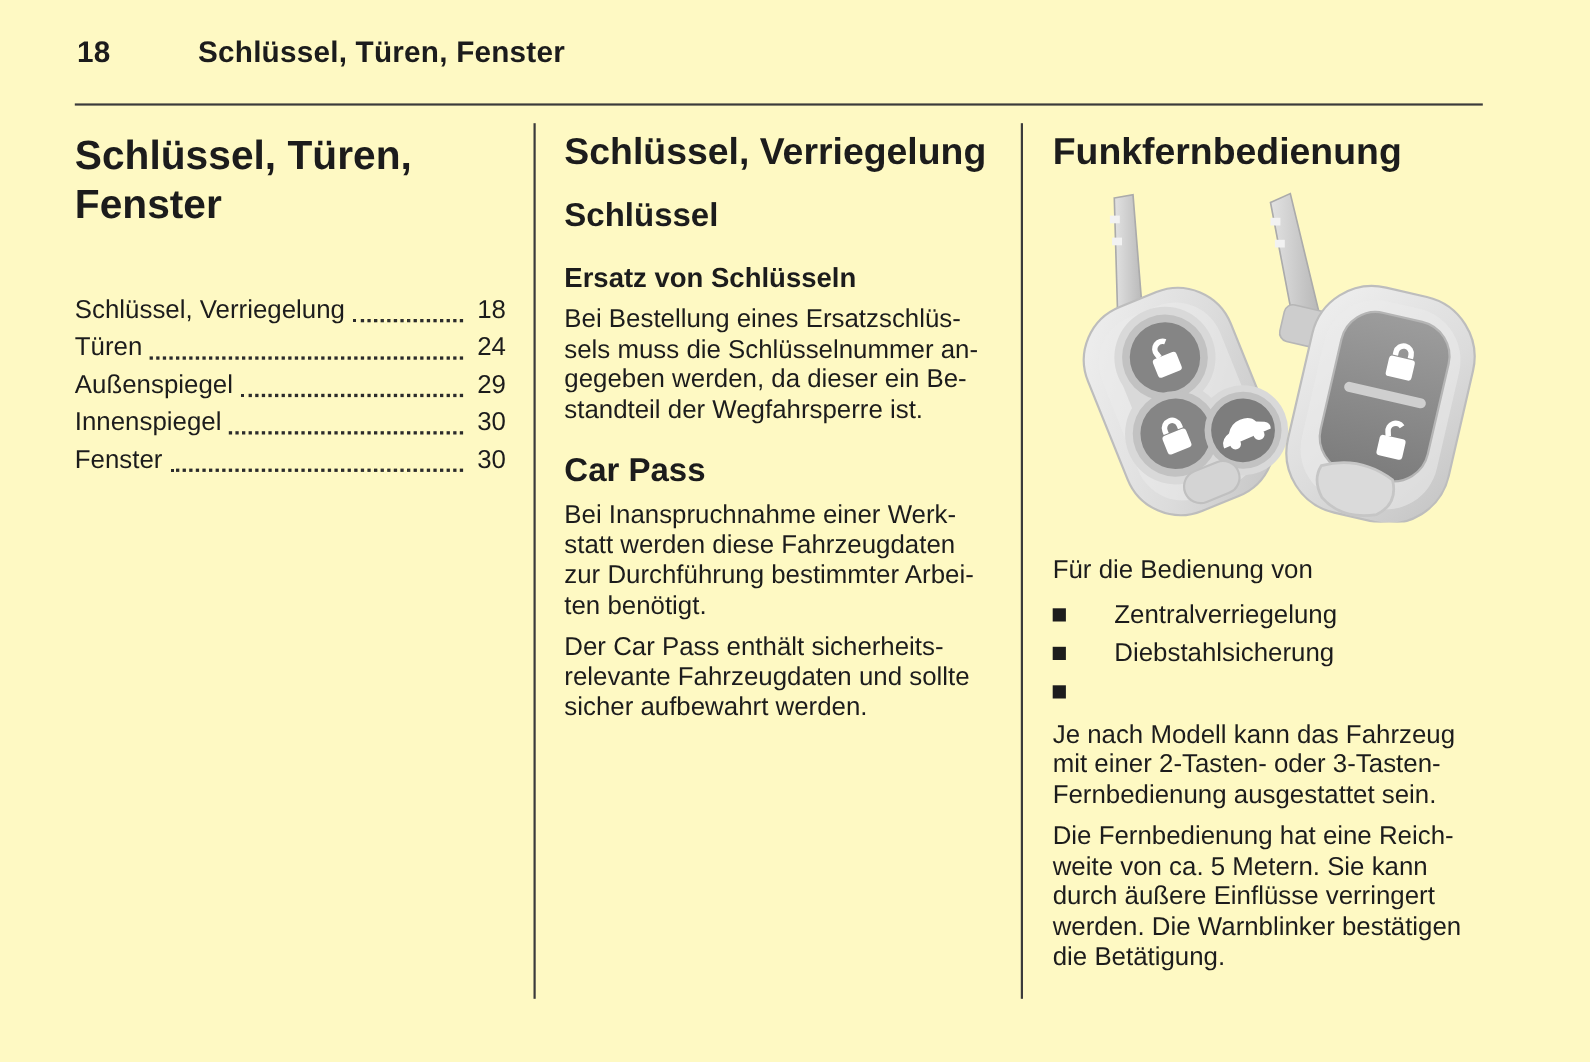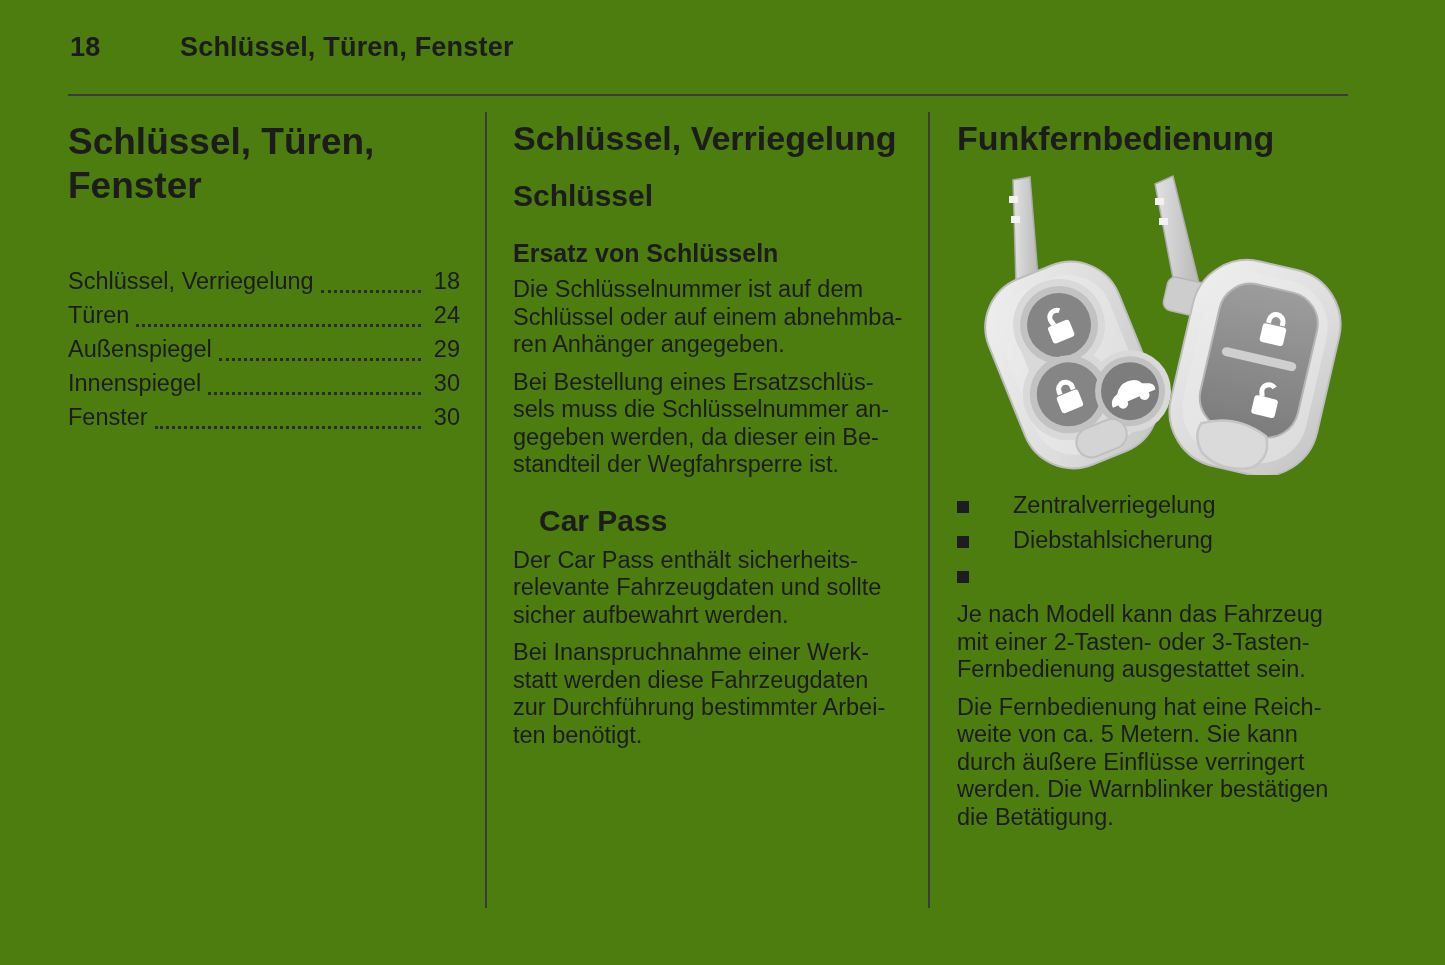--- a/index.html
+++ b/index.html
@@ -1,21 +1,21 @@
 <!DOCTYPE html>
 <html><head>
 <meta charset="utf-8">
 <style>
   html,body{margin:0;padding:0;background:#ffffff;}
   body{
     width:1445px;height:965px;position:relative;overflow:hidden;
     font-family:"Liberation Sans","DejaVu Sans",sans-serif;
     color:#1c1c1c;-webkit-font-smoothing:antialiased;
   }
-  .page{position:absolute;inset:0;background:#4d7c0f;}
+  .page{position:absolute;inset:0;background:#fef9c3;}
 
   
   .running-header{position:absolute;top:32px;left:70px;font-size:27px;font-weight:bold;letter-spacing:.2px;}
   .pagenum{display:inline-block;min-width:110px;}
   .rule{position:absolute;left:68px;top:94px;width:1280px;height:2px;background:#3b3b3b;}
 
   
   .divider{position:absolute;top:112px;height:796px;width:2px;background:#3b3b3b;}
   .divider-1{left:485px;}
   .divider-2{left:928px;}
@@ -97,35 +97,32 @@
         <span class="toc-dots"></span>
         <span class="toc-num">30</span>
       </div>
     </nav>
   </section>
 
   <section class="col col-mid">
     <h2 class="section-h1">Schlüssel, Verriegelung</h2>
     <h3 class="sub-h">Schlüssel</h3>
     <h4 class="minor-h">Ersatz von Schlüsseln</h4>
-    <p class="body-p multiline">Die Schlüsselnummer ist auf dem
-Schlüssel oder auf einem abnehmba-
-ren Anhänger angegeben.</p>
     <p class="body-p multiline">Bei Bestellung eines Ersatzschlüs-
 sels muss die Schlüsselnummer an-
 gegeben werden, da dieser ein Be-
 standteil der Wegfahrsperre ist.</p>
-    <h3 class="sub-h" style="margin-top:24px;margin-left:26px;">Car Pass</h3>
-    <p class="body-p multiline">Der Car Pass enthält sicherheits-
-relevante Fahrzeugdaten und sollte
-sicher aufbewahrt werden.</p>
+    <h3 class="sub-h" style="margin-top:24px;">Car Pass</h3>
     <p class="body-p multiline">Bei Inanspruchnahme einer Werk-
 statt werden diese Fahrzeugdaten
 zur Durchführung bestimmter Arbei-
 ten benötigt.</p>
+    <p class="body-p multiline">Der Car Pass enthält sicherheits-
+relevante Fahrzeugdaten und sollte
+sicher aufbewahrt werden.</p>
   </section>
 
   <section class="col col-right">
     <h2 class="section-h1">Funkfernbedienung</h2>
 
     <svg class="figure" viewBox="0 0 392 305">
       <defs>
         <linearGradient id="kb" x1="0" y1="0" x2="1" y2="1">
           <stop offset="0" stop-color="#f0f0f0"></stop>
             <stop offset="0.55" stop-color="#dcdcdc"></stop>
@@ -205,20 +202,21 @@
 
         <g transform="translate(18,28)">
           <rect x="-12" y="-2" width="24" height="19" rx="3" fill="#ffffff"></rect>
           <path d="M-4,-3 v-4 a7,7 0 0 1 13,-4" fill="none" stroke="#ffffff" stroke-width="5" transform="rotate(-16)"></path>
         </g>
 
         <path d="M-40,66 q32,-17 66,-2 q10,20 -7,34 q-30,12 -52,-4 q-12,-14 -7,-28 z" fill="#dadada" stroke="#c6c6c6" stroke-width="2.5"></path>
       </g>
     </svg>
 
+    <p class="body-p" style="margin-top:24px;">Für die Bedienung von</p>
 
     <div class="bullets">
       <div class="bullet-item">
         <span class="bullet-sq"></span>
         <span>Zentralverriegelung</span>
       </div>
       <div class="bullet-item">
         <span class="bullet-sq"></span>
         <span>Diebstahlsicherung</span>
       </div>

